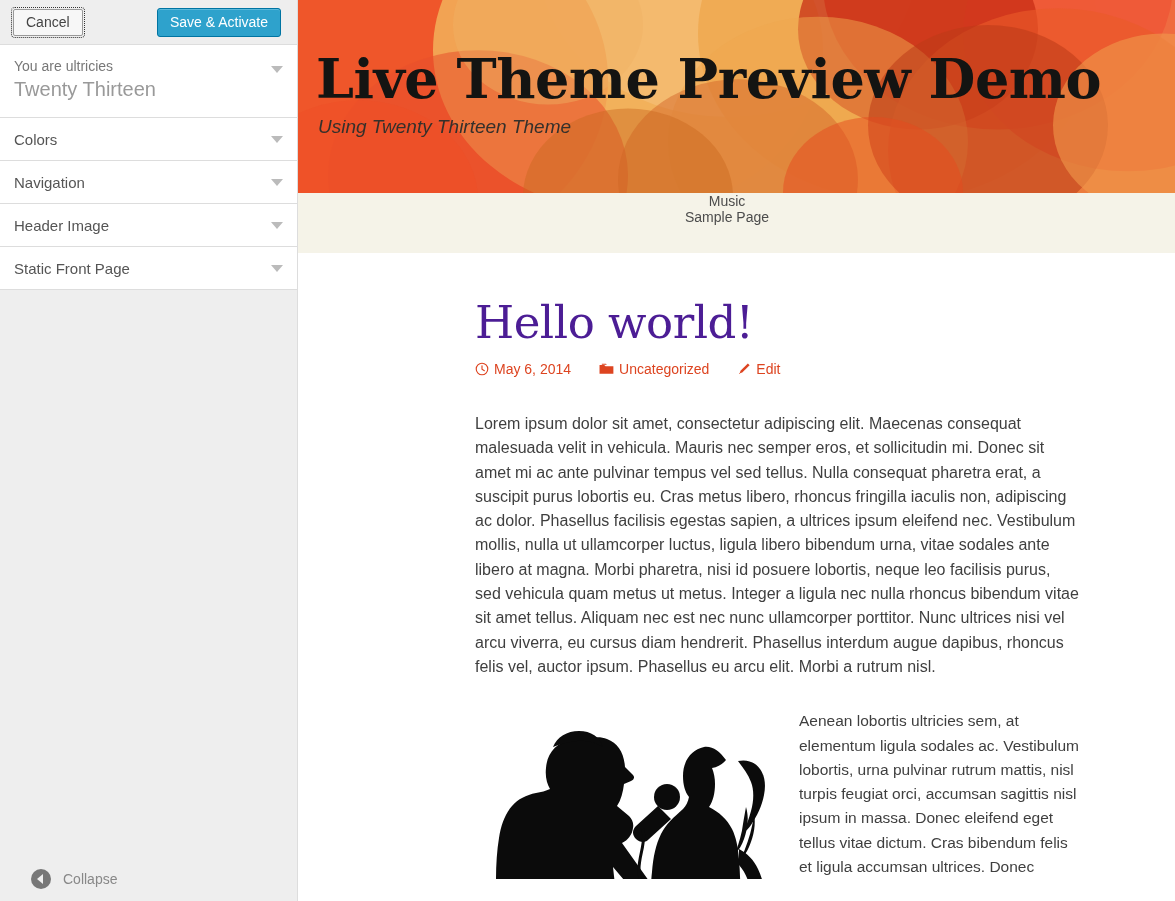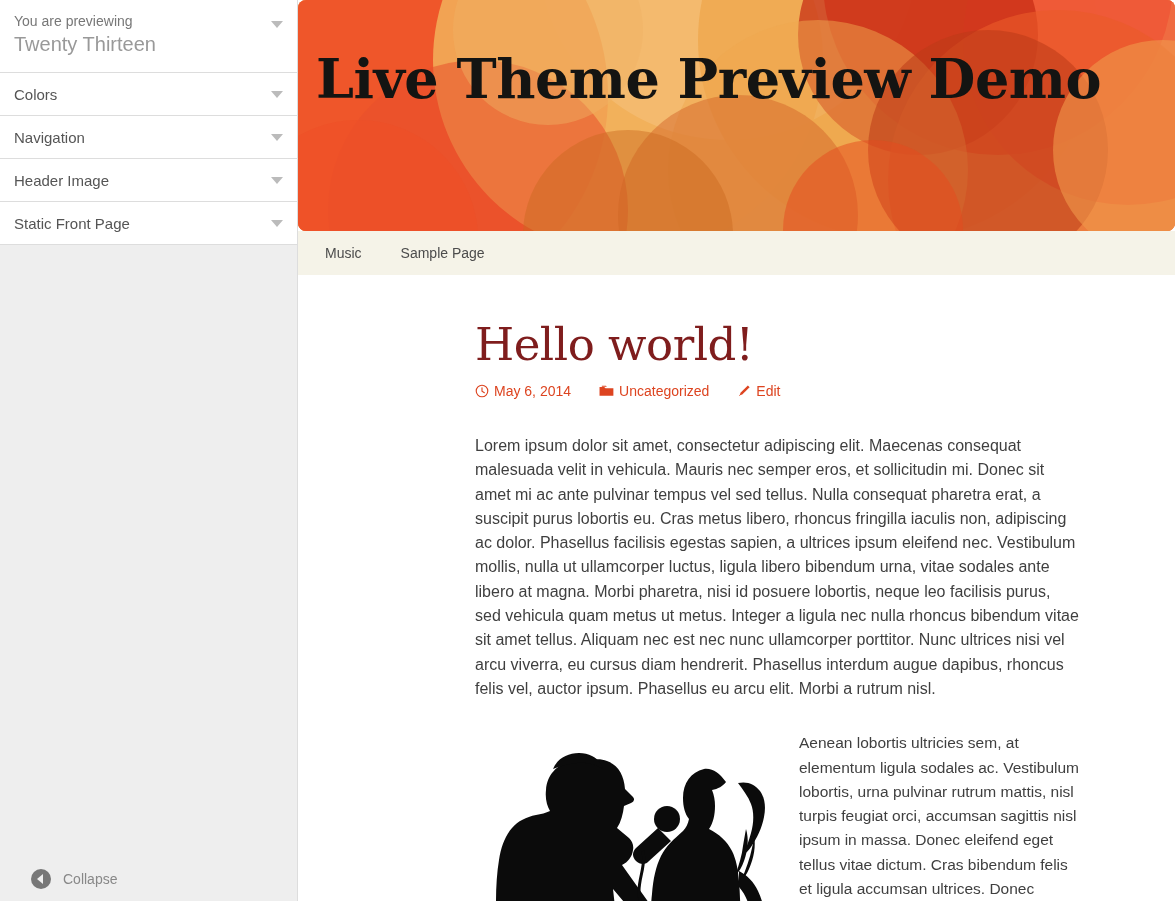--- a/index.html
+++ b/index.html
@@ -136,24 +136,23 @@
     flex: 1;
     height: 901px;
     position: relative;
     overflow: hidden;
     background: #ffffff;
   }
 
   
   #site-header {
     position: relative;
-    height: 231px;
+    height: 193px;
     overflow: hidden;
     background: #e8502e;
-    border-radius: 8px;
   }
   #header-canvas { position: absolute; inset: 0; width: 100%; height: 100%; }
   #header-text {
     position: absolute;
     left: 18px;
     top: 48px;
     z-index: 3;
   }
   #site-title {
     font-family: "DejaVu Serif", serif;
@@ -170,24 +169,25 @@
     font-style: italic;
     font-size: 19px;
     color: #35302b;
     line-height: 26px;
     margin: 4px 0 0 2px;
   }
 
   
   #site-nav {
     background: #f5f3e8;
-    height: 44px;
+    height: 60px;
     display: flex;
     align-items: center;
-    padding-left: 27px;
+    padding-left: 20px;
+    flex-direction: column;
   }
   .nav-item {
     font-size: 14px;
     color: #4c4c4c;
     margin-right: 39px;
     cursor: pointer;
     font-family: "Liberation Sans", sans-serif;
   }
 
   
@@ -195,21 +195,21 @@
     padding: 44px 0 0 0;
     background: #ffffff;
     height: 626px;
     overflow: hidden;
   }
   #article { width: 604px; margin-left: 177px; }
   #post-title {
     font-family: "DejaVu Serif", serif;
     font-size: 45px;
     font-weight: normal;
-    color: #7f1d1d;
+    color: #4c1d95;
     line-height: 52px;
     margin: 0 0 12px 0;
     letter-spacing: -0.5px;
   }
   #entry-meta {
     display: flex;
     align-items: center;
     font-size: 14px;
     color: #e0472b;
     margin-bottom: 35px;
@@ -250,23 +250,27 @@
     color: #3f3f3f;
   }
 </style>
 </head>
 <body>
 
 <div id="app">
 
   <div id="sidebar">
 
+    <div id="customize-header">
+      <button id="cancel-button">Cancel</button>
+      <button id="save-button">Save &amp; Activate</button>
+    </div>
 
     <div class="panel panel-theme">
-      <div class="preview-label">You are previewing</div>
+      <div class="preview-label">You are ultricies</div>
       <div class="theme-name">Twenty Thirteen</div>
       <span class="caret"></span>
     </div>
 
 
     <div class="panel panel-section">
       <span class="section-title">Colors</span>
       <span class="caret"></span>
     </div>
 
@@ -311,20 +315,21 @@
         <circle cx="440" cy="215" r="120" fill="#d3662a" opacity="0.5"></circle>
         <circle cx="690" cy="150" r="120" fill="#bc3b18" opacity="0.55"></circle>
         <circle cx="865" cy="150" r="110" fill="#f09a4b" opacity="0.6"></circle>
         <circle cx="330" cy="235" r="105" fill="#c9691f" opacity="0.45"></circle>
         <circle cx="60" cy="240" r="120" fill="#ef4e26" opacity="0.5"></circle>
         <circle cx="575" cy="230" r="90" fill="#e64a1e" opacity="0.5"></circle>
         <circle cx="250" cy="30" r="95" fill="#f0b163" opacity="0.45"></circle>
       </svg>
       <div id="header-text">
         <h1 id="site-title">Live Theme Preview Demo</h1>
+        <p id="site-tagline">Using Twenty Thirteen Theme</p>
       </div>
     </div>
 
     <div id="site-nav">
       <span class="nav-item">Music</span>
       <span class="nav-item">Sample Page</span>
     </div>
 
     <div id="content">
       <article id="article">

